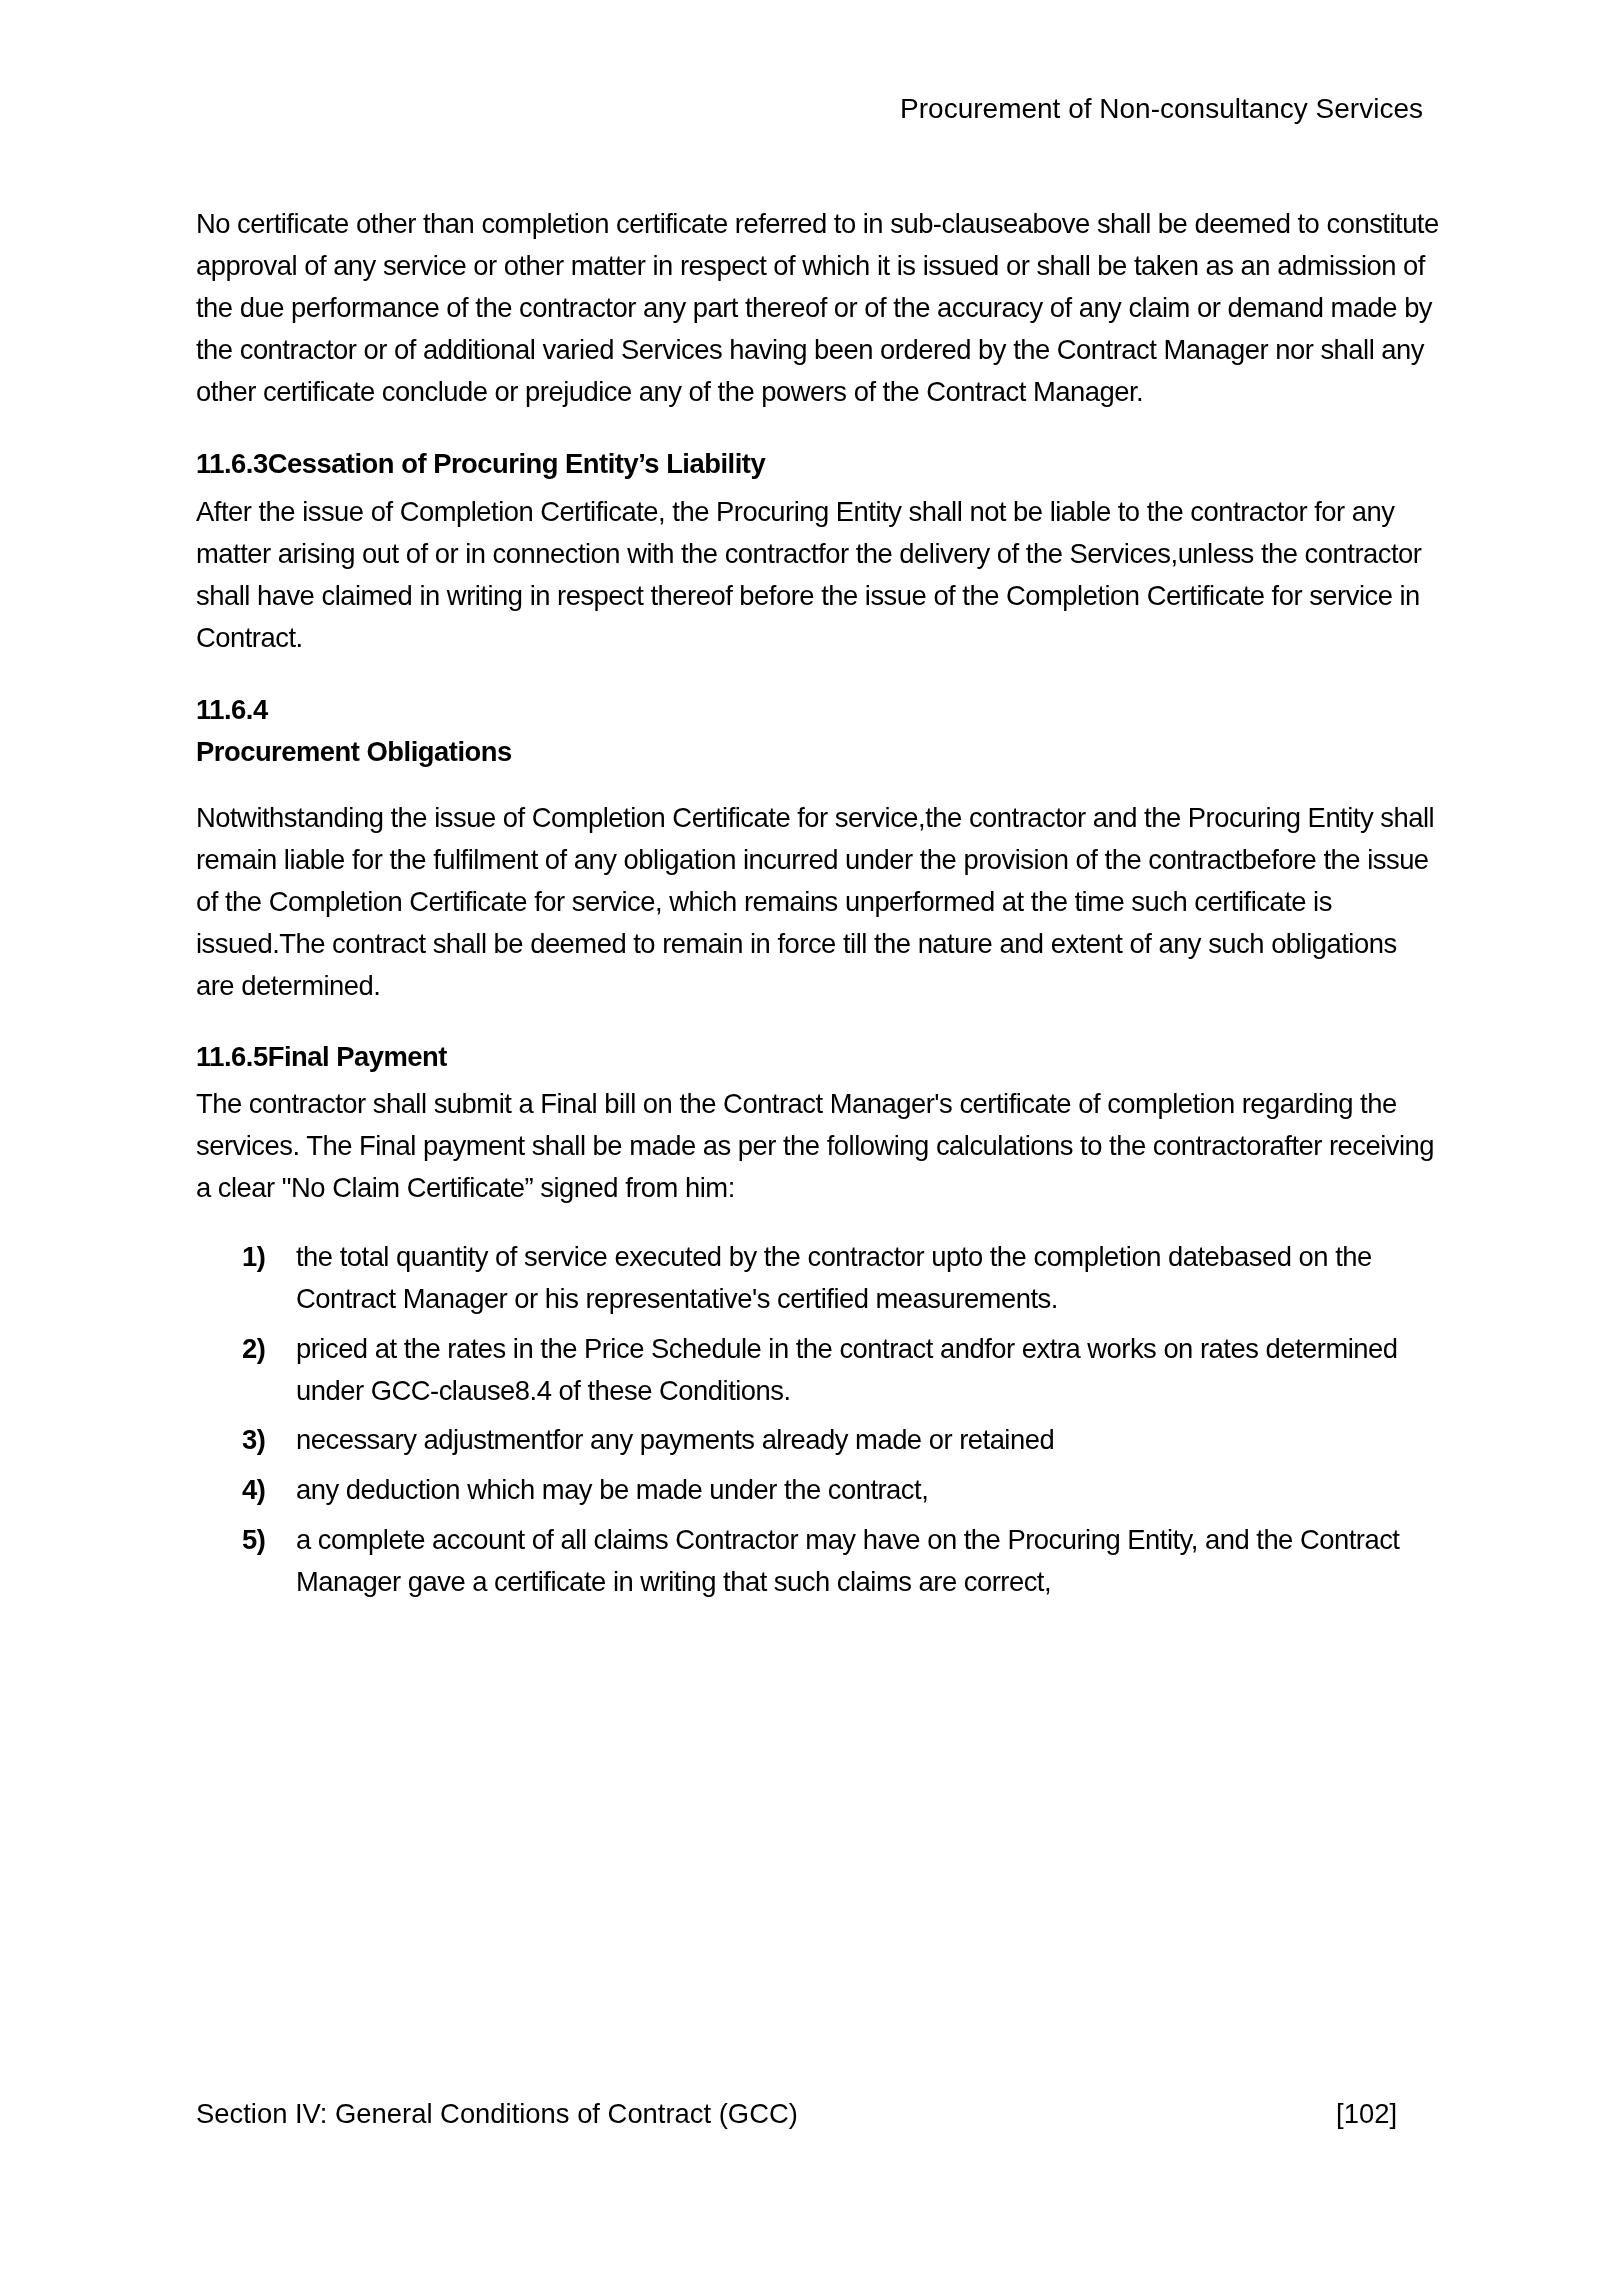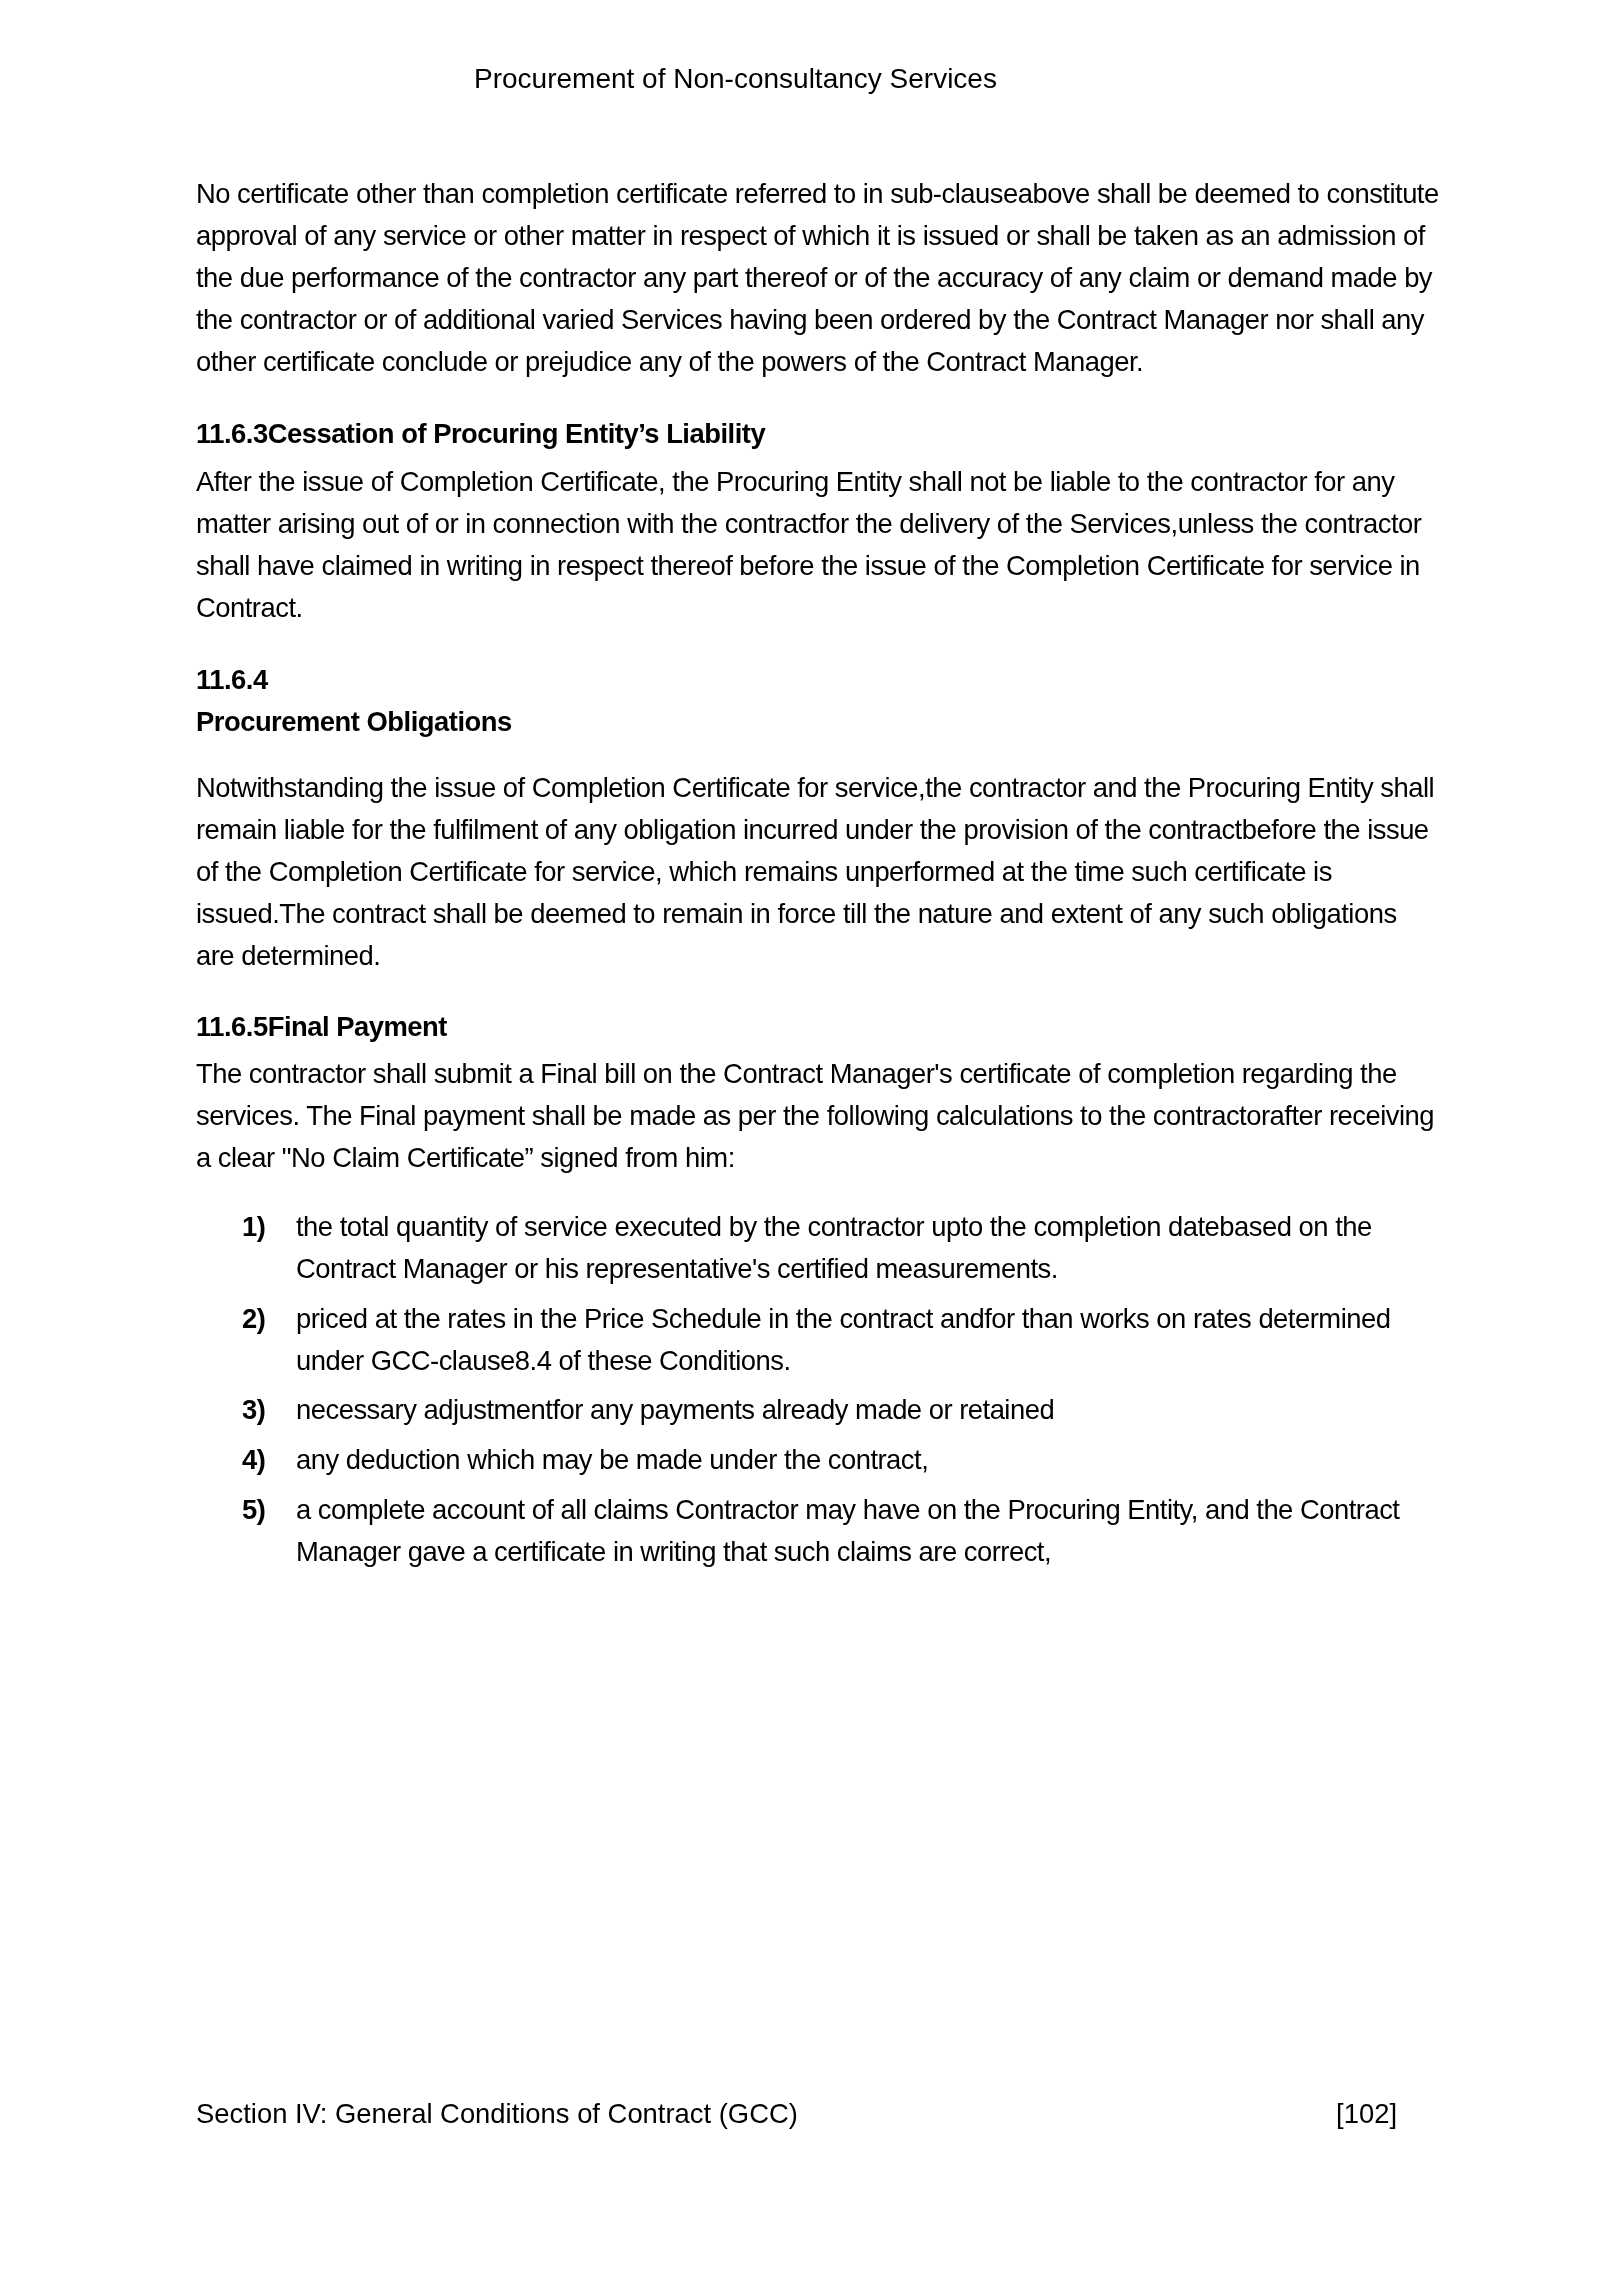--- a/index.html
+++ b/index.html
@@ -9,23 +9,23 @@
     color: #000000;
   }
   .page {
     position: relative;
     width: 1621px;
     height: 2293px;
     background: #ffffff;
     overflow: hidden;
   }
   .header {
-    padding-top: 63px;
+    padding-top: 93px;
     padding-right: 198px;
-    text-align: center;
+    text-align: right;
     font-size: 28px;
     line-height: 31px;
     color: #000000;
     margin-left: 48px;
   }
   .content {
     margin-left: 196px;
     width: 1245px;
     font-size: 27.4px;
     line-height: 42px;
@@ -97,21 +97,21 @@
     </div>
     <p class="para">The contractor shall submit a Final bill on the Contract Manager's certificate of completion regarding the services. The Final payment shall be made as per the following calculations to the contractorafter receiving a clear "No Claim Certificate” signed from him:</p>
 
     <div class="list">
       <div class="list-item">
         <span class="marker">1)</span>
         <span class="ltext">the total quantity of service executed by the contractor upto the completion datebased on the Contract Manager or his representative's certified measurements.</span>
       </div>
       <div class="list-item">
         <span class="marker">2)</span>
-        <span class="ltext">priced at the rates in the Price Schedule in the contract andfor than works on rates determined under GCC-clause8.4 of these Conditions.</span>
+        <span class="ltext">priced at the rates in the Price Schedule in the contract andfor extra works on rates determined under GCC-clause8.4 of these Conditions.</span>
       </div>
       <div class="list-item">
         <span class="marker">3)</span>
         <span class="ltext">necessary adjustmentfor any payments already made or retained</span>
       </div>
       <div class="list-item">
         <span class="marker">4)</span>
         <span class="ltext">any deduction which may be made under the contract,</span>
       </div>
       <div class="list-item">

